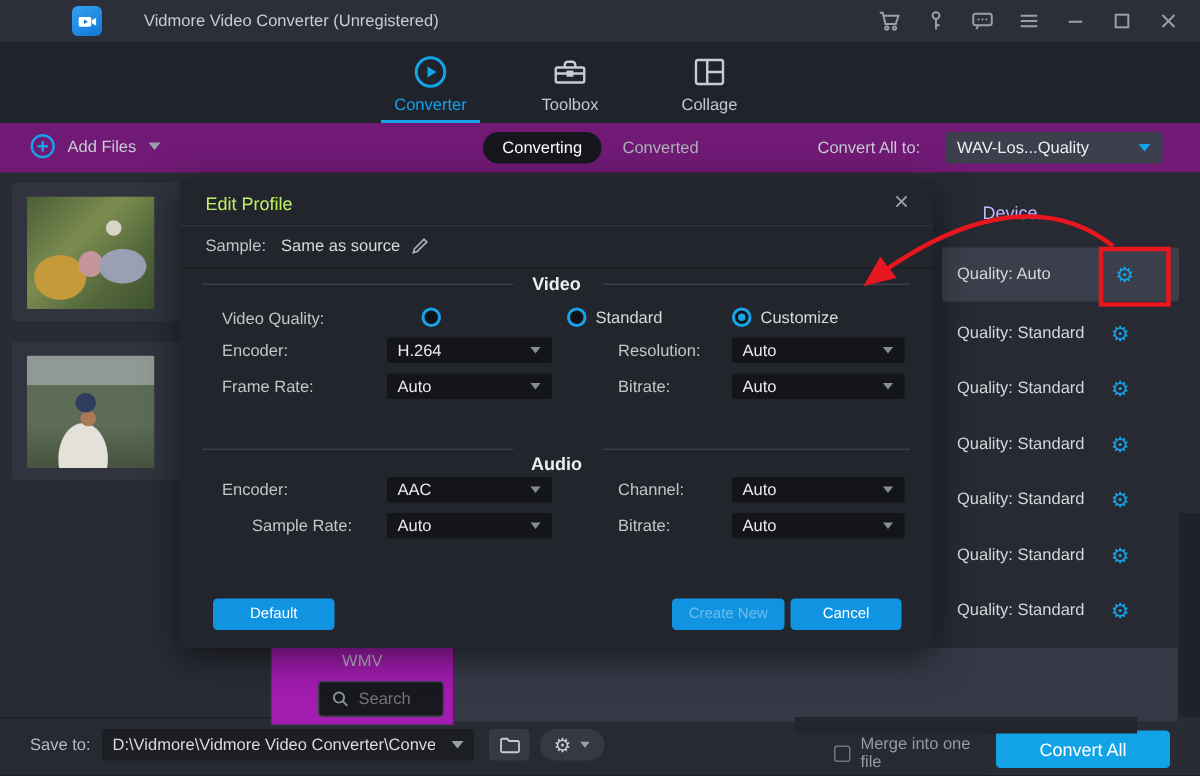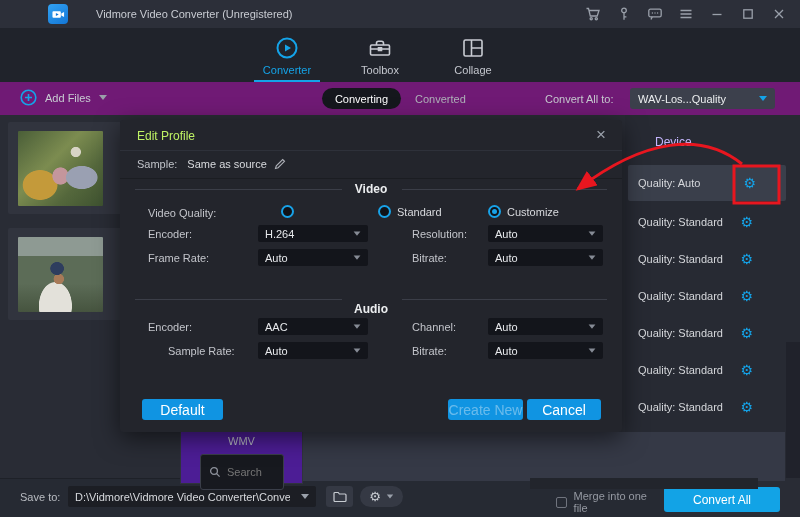--- a/index.html
+++ b/index.html
@@ -60,23 +60,23 @@
   .dev-row { position:absolute; left:3px; width:155px; height:36px; display:flex; align-items:center; cursor:pointer; border-radius:2px; }
   .dev-row.selected { background:#3a3f4b; width:158px; }
   .dev-row .lbl { margin-left:10px; color:#d5d7db; }
   .dev-row .gear { position:absolute; right:30px; color:#14a3e8; font-size:14px; line-height:1; cursor:pointer; }
   #sidebar-edge { left:786px; top:342px; width:14px; height:136px; background:#20222b; z-index:6; }
   #sidebar-edge2 { left:786px; top:115px; width:14px; height:363px; background:#23262f; z-index:1; }
 
   
   #popup-band { left:302px; top:432px; width:483px; height:49px; background:#353946; z-index:5; }
   #popup-shadow { left:530px; top:478px; width:228px; height:11px; background:#22252c; z-index:6; }
-  #wmv-panel { left:180px; top:429px; width:123px; height:55px; background:#4c1d95; border:1px solid #30333d; z-index:6; }
+  #wmv-panel { left:180px; top:429px; width:123px; height:55px; background:#a21caf; border:1px solid #30333d; z-index:6; }
   #wmv-label { position:absolute; left:0; top:5px; width:121px; text-align:center; color:#b9bcc3; }
-  #popup-search { position:absolute; left:19px; top:24px; width:84px; height:36px; background:#17191f; border:1px solid #3a3e49; border-radius:3px; display:flex; align-items:center; gap:6px; padding:0 8px; }
+  #popup-search { position:absolute; left:31px; top:24px; width:84px; height:24px; background:#17191f; border:1px solid #3a3e49; border-radius:3px; display:flex; align-items:center; gap:6px; padding:0 8px; }
   #popup-search input { background:transparent; border:none; outline:none; color:#8d919b; width:46px; font-size:11px; font-family:inherit; }
 
   
   #dialog { left:120px; top:120px; width:502px; height:312px; background:#23252c; border-radius:3px; box-shadow:0 6px 24px rgba(0,0,0,.55); z-index:10; }
   #dlg-title { position:absolute; left:17px; top:9px; font-size:12px; color:#bef264; }
   #dlg-close { position:absolute; right:12px; top:3px; font-size:17px; color:#9aa0aa; cursor:pointer; padding:2px 4px; }
   #dlg-head-line { position:absolute; left:0; top:30px; width:502px; height:1px; background:#2e313a; }
   #profile-row { position:absolute; left:17px; top:37px; display:flex; align-items:center; gap:6px; }
   #profile-row .plbl { color:#c0c3c9; }
   #profile-row .pval { color:#d8dade; margin-left:4px; }
@@ -85,21 +85,21 @@
   .sect-line { position:absolute; height:1px; background:#3b3e48; }
   .f-label { position:absolute; color:#c3c5cb; }
   .ddl { position:absolute; height:17px; background:#13151b; border-radius:2px; display:flex; align-items:center; justify-content:space-between; padding:0 7px; cursor:pointer; }
   .ddl .val { color:#e7e9ec; }
   .ddl .caret { border-top-color:#868b95; transform:scale(.85); }
   .radio-opt { position:absolute; display:flex; align-items:center; gap:6px; cursor:pointer; }
   .radio { width:13px; height:13px; border:2px solid #18a2e8; border-radius:50%; background:#101217; display:flex; align-items:center; justify-content:center; }
   .radio .dot { width:5px; height:5px; border-radius:50%; background:#18a2e8; display:none; }
   .radio.checked .dot { display:block; }
   .radio-opt .lbl { color:#d8dade; }
-  .btn { position:absolute; height:21px; border-radius:3px; background:#1094e2; color:#ffffff; display:flex; align-items:center; justify-content:center; font-size:14px; cursor:pointer; }
+  .btn { position:absolute; height:21px; border-radius:3px; background:#1094e2; color:#ffffff; display:flex; align-items:center; justify-content:center; font-size:10px; cursor:pointer; }
   .btn.disabled { color:rgba(215,235,248,.45); }
 
   
   #bottombar { left:0; top:478px; width:660px; height:39px; background:#262a33; border-top:1px solid #1e2128; z-index:4; }
   #save-to-lbl { position:absolute; left:20px; top:12px; color:#b9bcc2; }
   #path-field { position:absolute; left:68px; top:7px; width:248px; height:21px; background:#1c1e24; border-radius:2px; display:flex; align-items:center; justify-content:space-between; padding:0 7px; cursor:pointer; }
   #path-field .val { color:#d8dade; white-space:nowrap; overflow:hidden; max-width:215px; }
   .mini-btn { position:absolute; top:7px; height:21px; background:#353944; display:flex; align-items:center; justify-content:center; cursor:pointer; }
   #folder-btn { left:326px; width:27px; border-radius:3px; }
   #gear-pill { left:360px; width:43px; border-radius:11px; gap:5px; color:#c8ccd2; }

